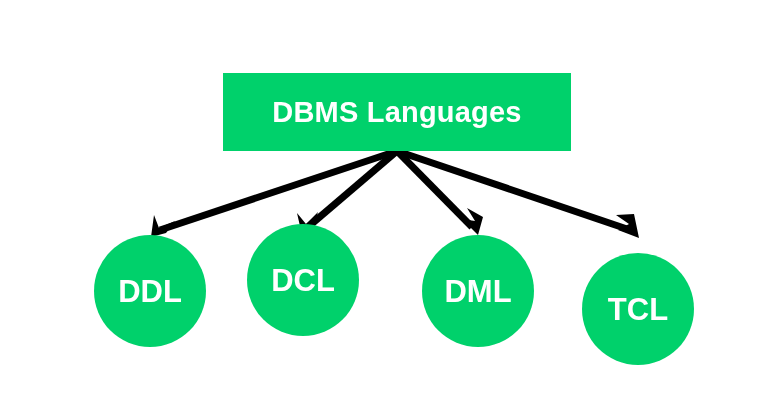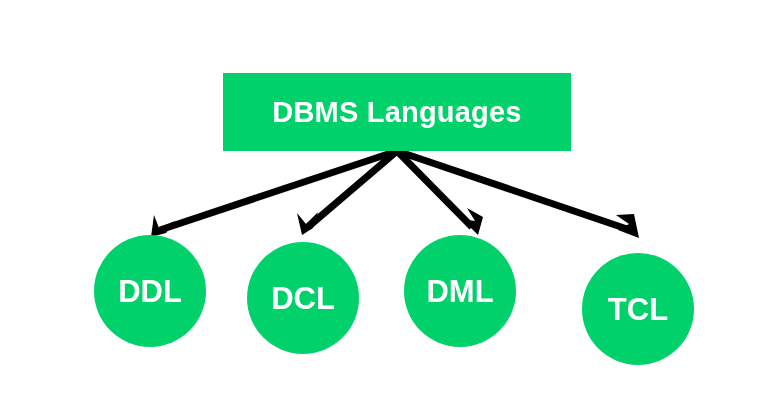--- a/index.html
+++ b/index.html
@@ -56,22 +56,22 @@
     justify-content: center;
   }
   .node-circle-label {
     color: #ffffff;
     font-size: 31px;
     font-weight: bold;
     line-height: 1;
     white-space: nowrap;
   }
   #circle-ddl { left: 94px;  top: 235px; }
-  #circle-dcl { left: 247px; top: 242px; }
-  #circle-dml { left: 404px; top: 235px; }
+  #circle-dcl { left: 247px; top: 224px; }
+  #circle-dml { left: 422px; top: 235px; }
   #circle-tcl { left: 582px; top: 253px; }
 </style>
 </head>
 <body>
 
 <div id="canvas">
 
   <svg id="arrow-layer" viewBox="0 0 768 413" width="768" height="413" xmlns="http://www.w3.org/2000/svg">
     <g stroke="#000000" stroke-width="7" fill="none" stroke-linecap="butt">
       <line x1="397" y1="151" x2="160" y2="230"></line>

